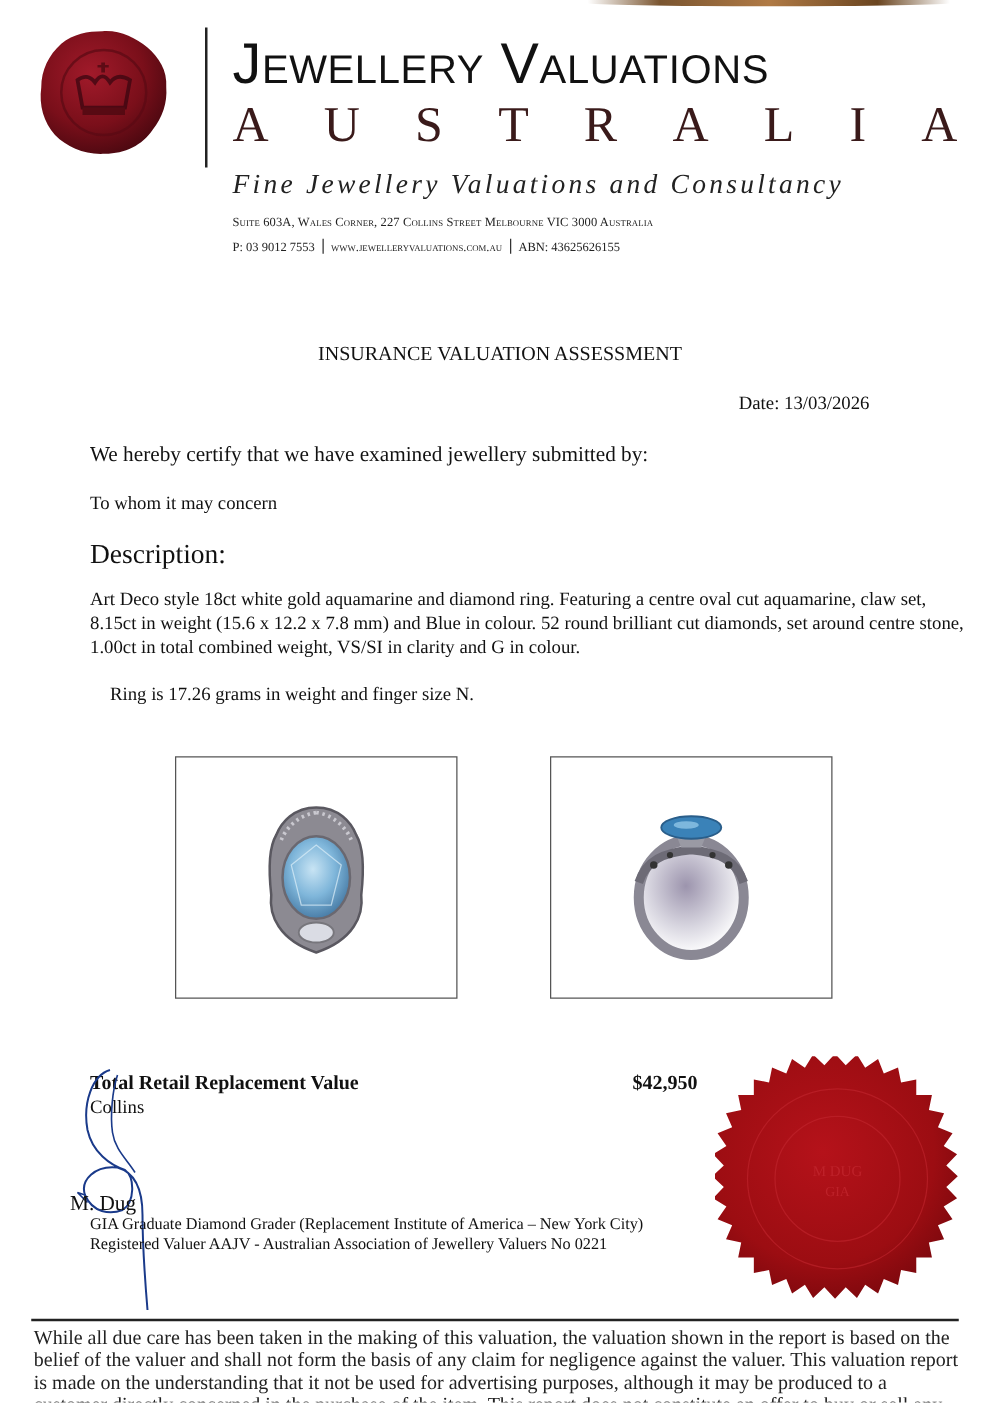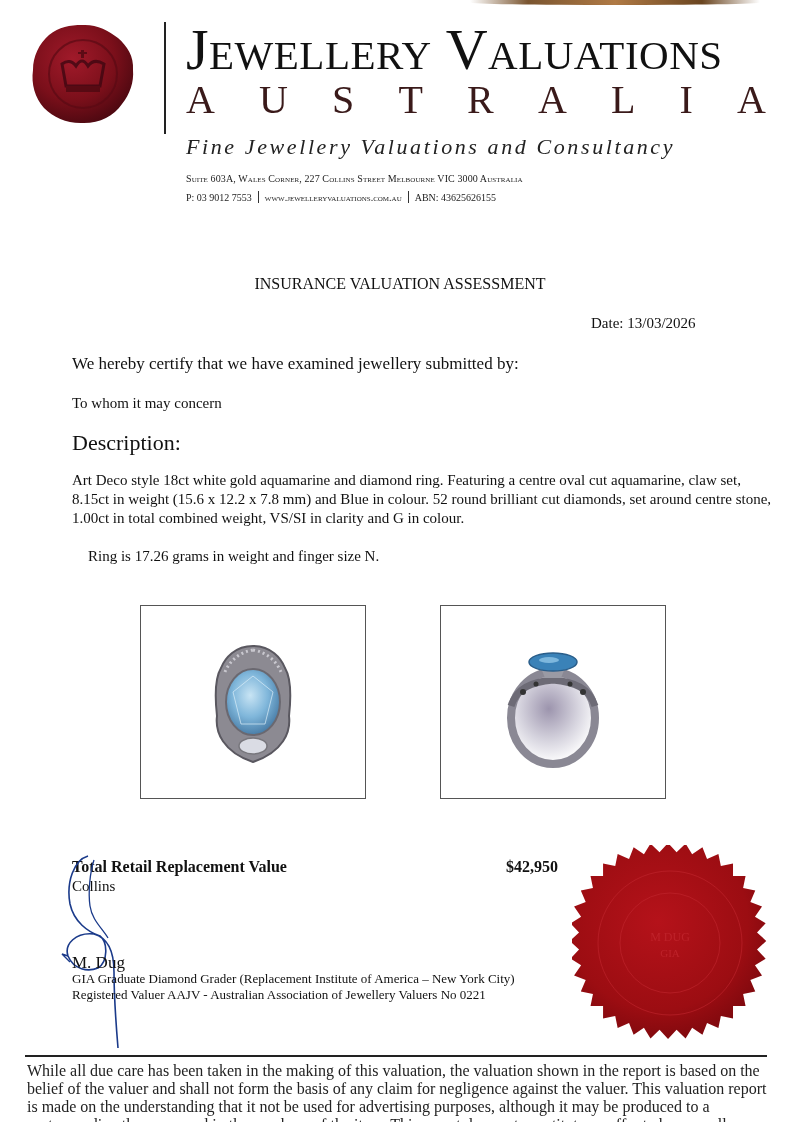--- a/index.html
+++ b/index.html
@@ -14,22 +14,22 @@
     left: 470px; top: 0; width: 290px; height: 5px;
     background: linear-gradient(90deg, rgba(150,100,50,0) 0%, #7a5530 20%, #b07a45 50%, #6a4520 80%, rgba(120,80,40,0) 100%);
     border-radius: 0 0 50% 50%;
   }
 
   
   .wax-seal { left: 30px; top: 22px; width: 106px; height: 104px; }
   .header-divider { left: 164px; top: 22px; width: 2px; height: 112px; background: #222; }
 
   .brand-title {
-    left: 186px; top: 26px; font-size: 58px; line-height: 48px; letter-spacing: 0.5px;
-    font-family: Liberation Serif, serif; color: #111; white-space: nowrap;
+    left: 186px; top: 26px; font-size: 46px; line-height: 48px; letter-spacing: 0.5px;
+    font-family: Liberation Sans, sans-serif; color: #111; white-space: nowrap;
     font-variant: small-caps;
   }
   .brand-country {
     left: 186px; top: 78px; width: 580px; display: flex; justify-content: space-between;
     font-size: 40px; line-height: 44px; color: #3a1a1a;
     font-family: "Liberation Serif", serif;
   }
   .brand-tagline {
     left: 186px; top: 134px; font-size: 22px; line-height: 26px; font-style: italic;
     letter-spacing: 2.6px; color: #222; white-space: nowrap;
@@ -60,21 +60,21 @@
     position: absolute; border: 1.5px solid #555; background: #fff;
   }
   .photo-1 { left: 140px; top: 605px; width: 224px; height: 192px; }
   .photo-2 { left: 440px; top: 605px; width: 224px; height: 192px; }
   .photo-frame svg { position: absolute; left: 0; top: 0; width: 100%; height: 100%; }
 
   .value-label { left: 72px; top: 857px; font-size: 16px; font-weight: bold; line-height: 20px; }
   .value-amount { left: 506px; top: 857px; font-size: 16px; font-weight: bold; line-height: 20px; }
   .signed-label { left: 72px; top: 877px; font-size: 15px; line-height: 18px; }
   .signature { left: 48px; top: 852px; width: 90px; height: 200px; }
-  .valuer-name { left: 72px; top: 953px; font-size: 17px; line-height: 20px; }
+  .valuer-name { left: 56px; top: 953px; font-size: 17px; line-height: 20px; }
   .valuer-cred1 { left: 72px; top: 971px; font-size: 13px; line-height: 16px; }
   .valuer-cred2 { left: 72px; top: 987px; font-size: 13px; line-height: 16px; text-align: right; }
 
   .red-seal { left: 572px; top: 845px; width: 196px; height: 196px; }
 
   .footer-rule { left: 25px; top: 1055px; width: 742px; height: 2px; background: #222; }
   .disclaimer {
     left: 27px; top: 1062px; width: 745px; font-size: 16px; line-height: 18px; color: #222;
     font-family: Liberation Serif, serif;
   }

